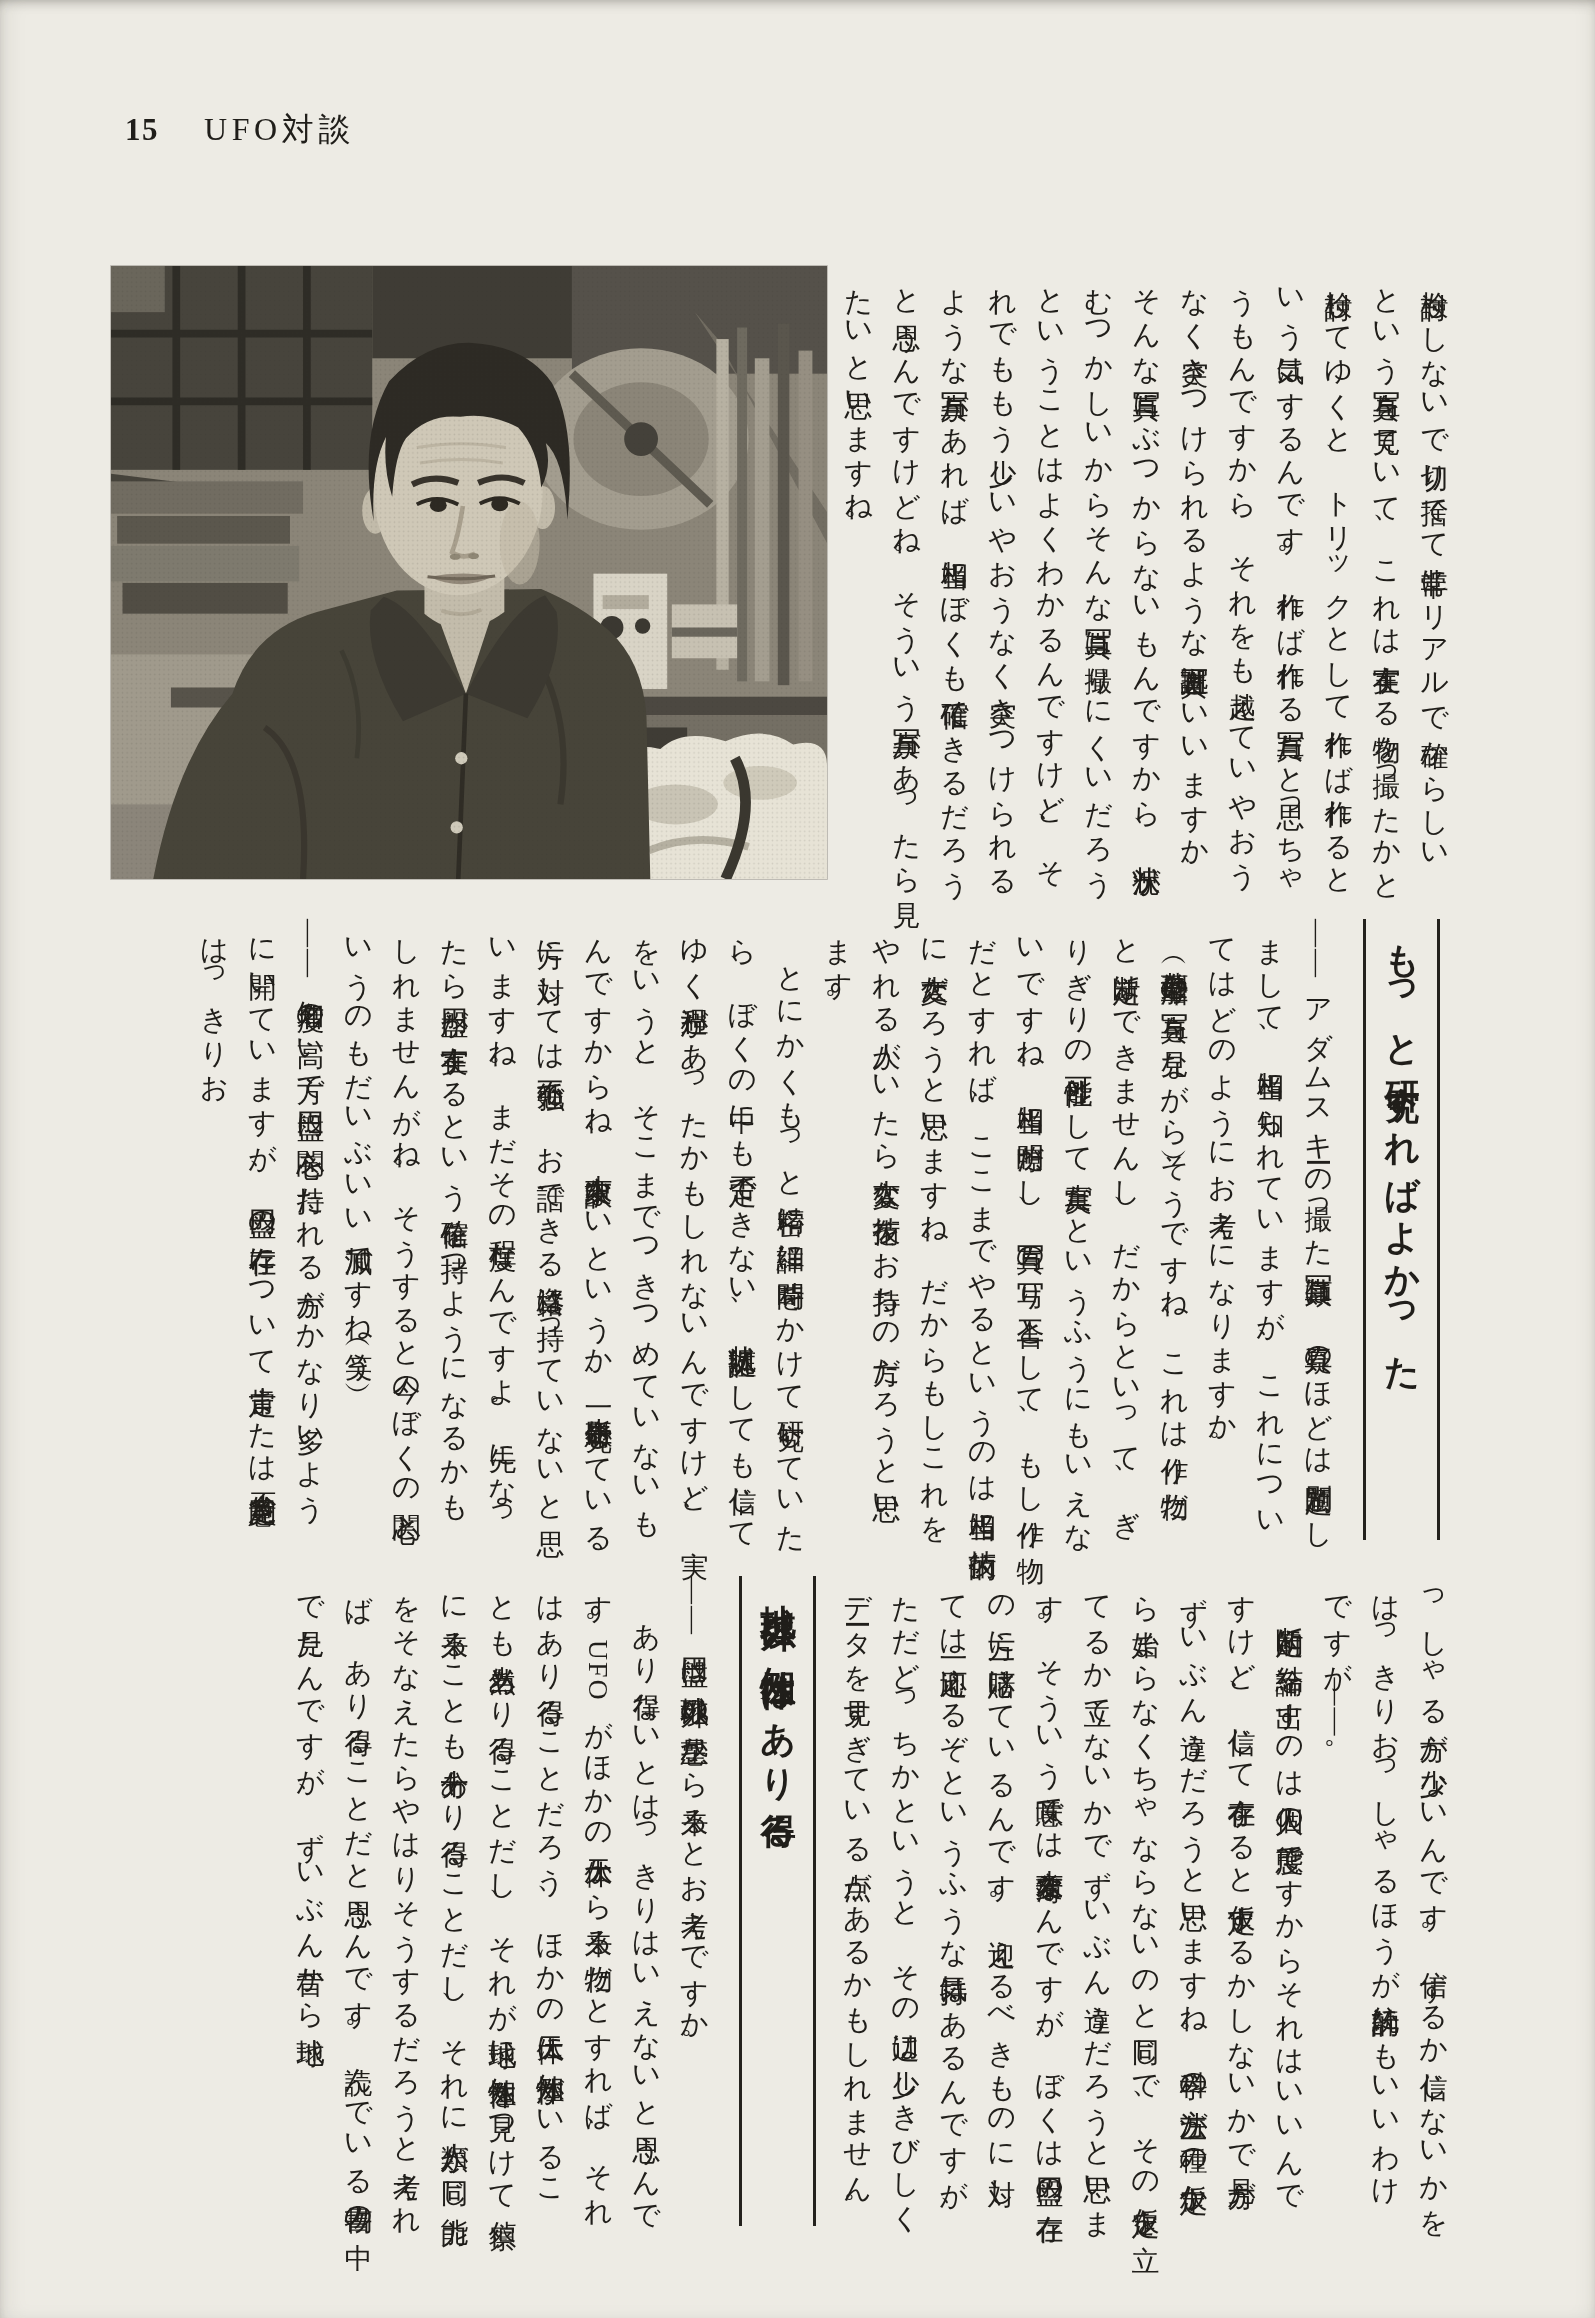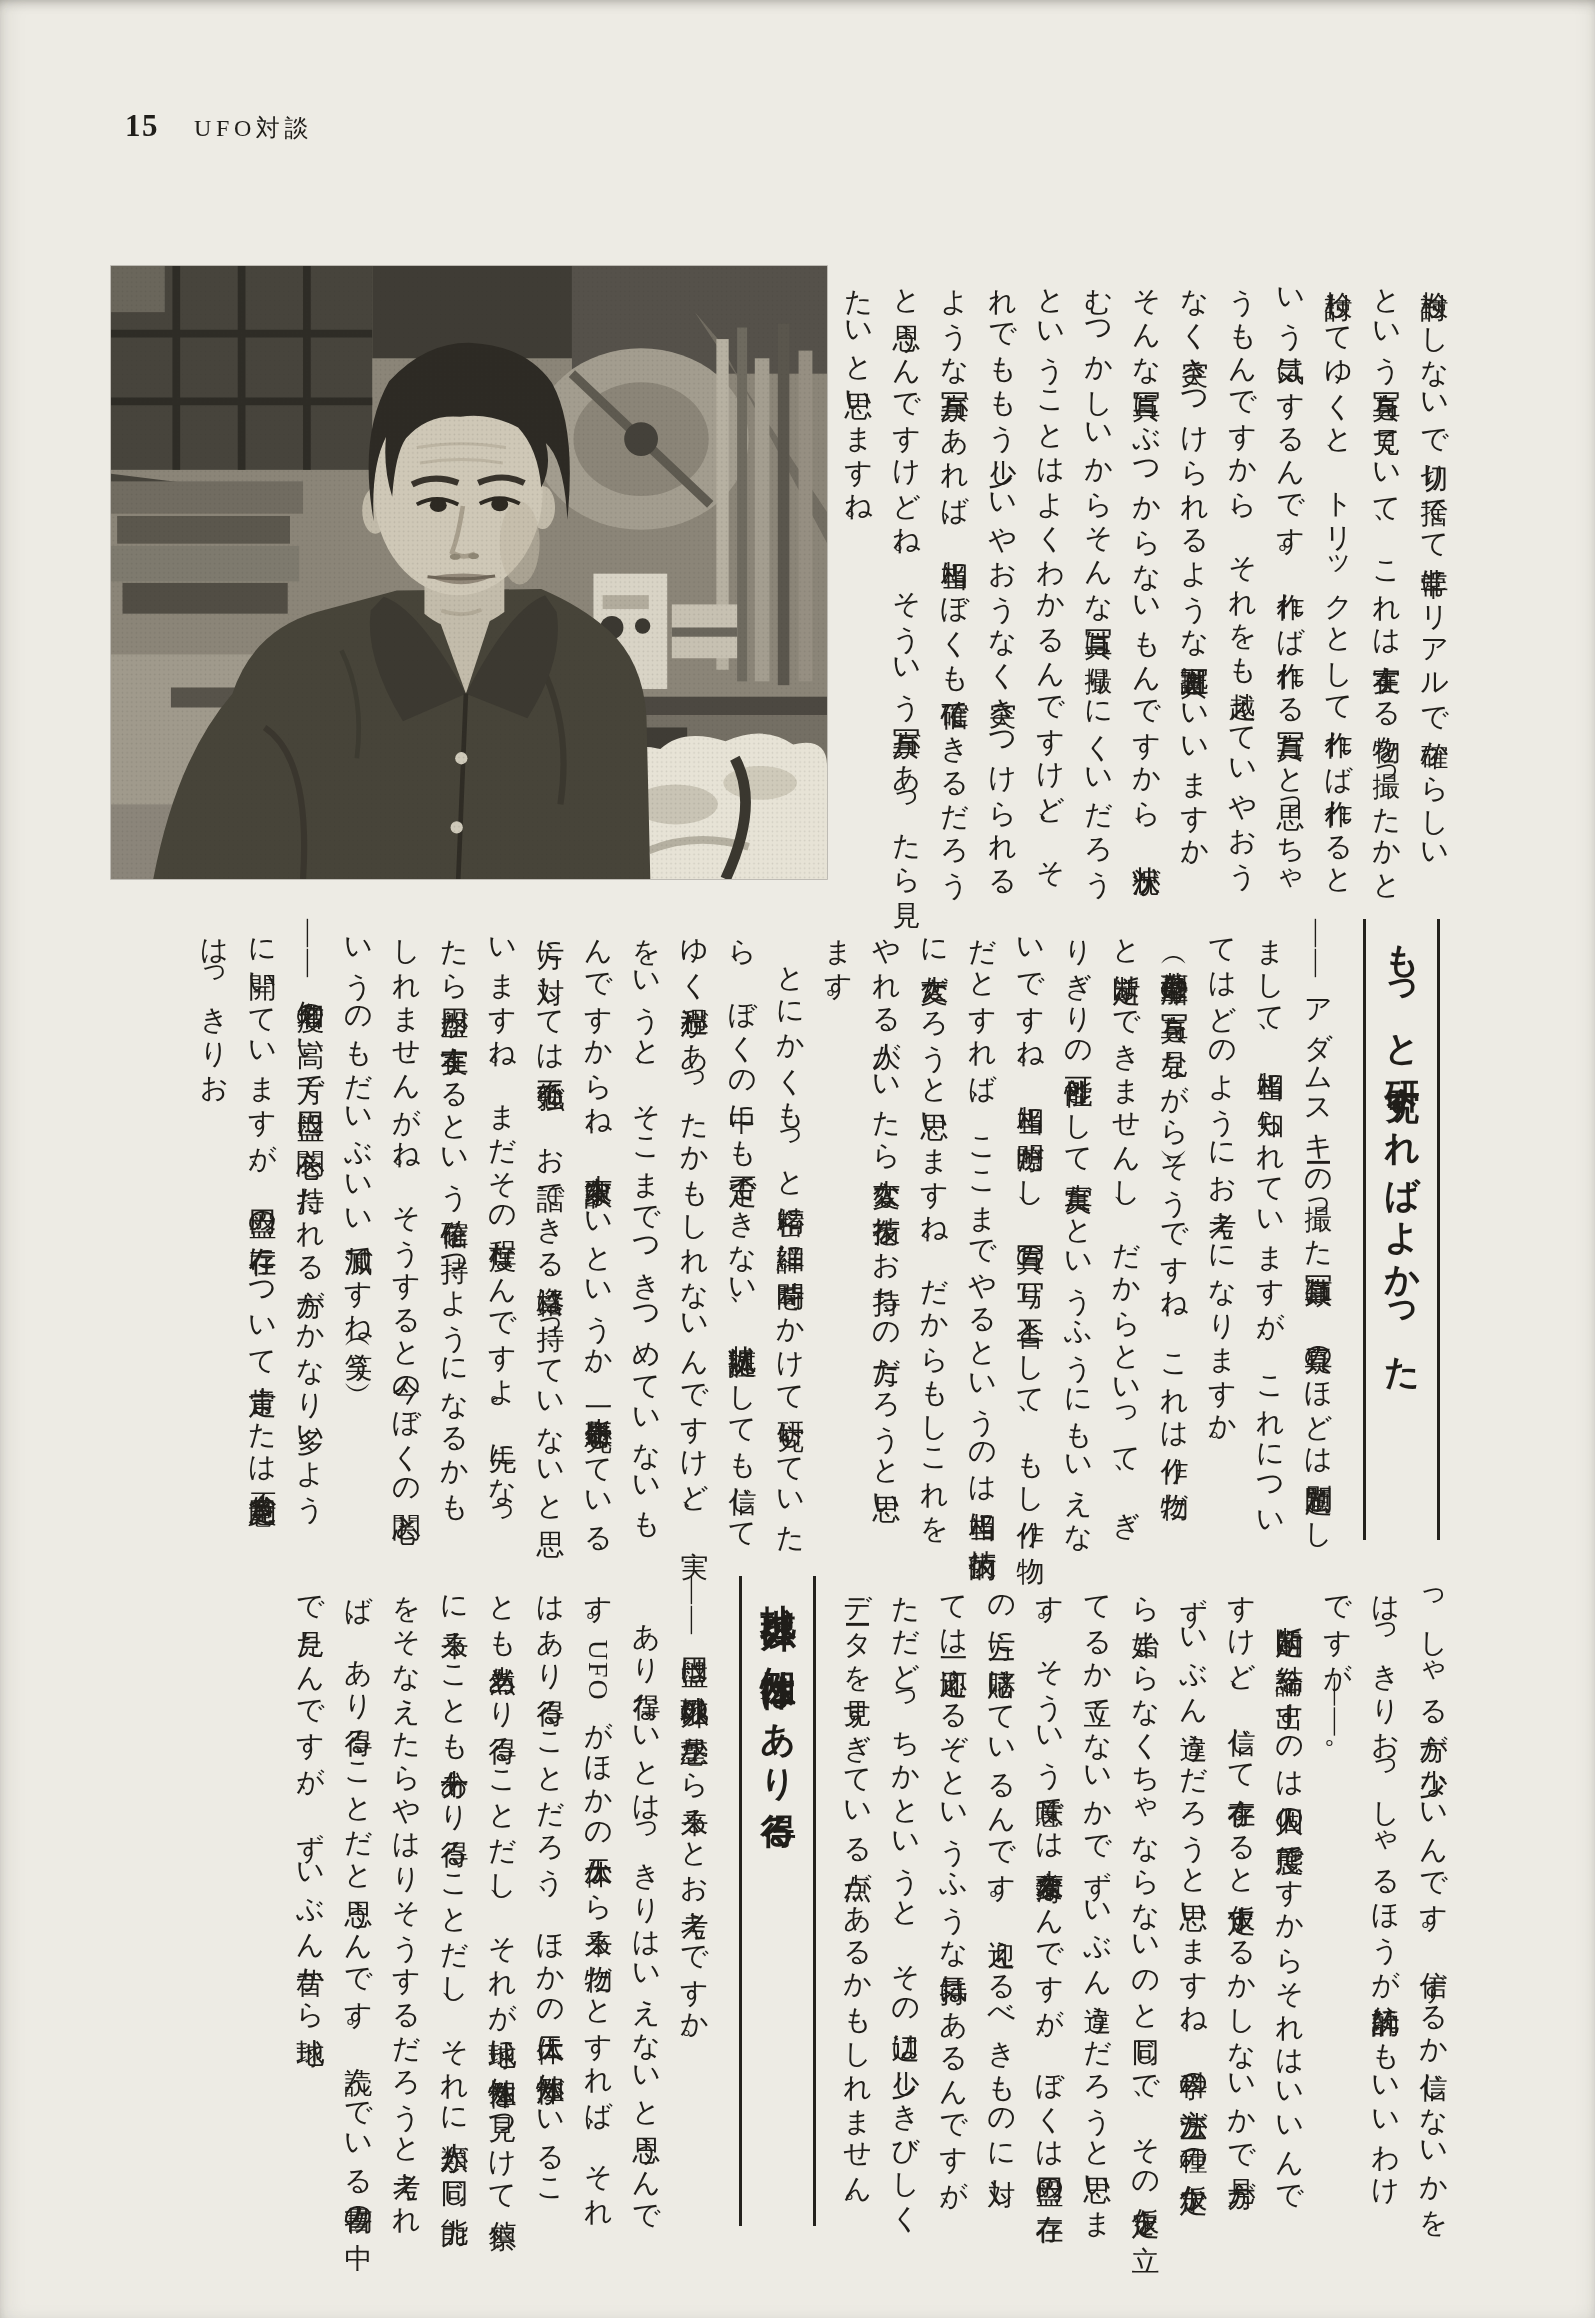--- a/index.html
+++ b/index.html
@@ -10,24 +10,24 @@
     overflow:hidden;
     font-family:"Liberation Serif","DejaVu Serif",serif;
     color:#201e1a;
     box-shadow:inset 0 6.2px 14px -7.7px rgba(40,38,32,.45),
                inset 10.8px 0 31px -18.5px rgba(40,38,32,.25),
                inset -10.8px 0 31px -21.5px rgba(40,38,32,.2);
   }
   
   .page-header{
     position:absolute;left:125px;top:108px;
-    display:flex;align-items:baseline;gap:35px;text-align:center;
+    display:flex;align-items:baseline;gap:45px;text-align:center;
   }
   .page-number{font-size:31px;font-weight:bold;letter-spacing:1.5px;}
-  .page-header-title{font-size:24px;letter-spacing:4.6px;}
+  .page-header-title{font-size:32px;letter-spacing:4.6px;}
   
   .photo{
     position:absolute;left:111px;top:266px;width:716px;height:613px;margin:0;
     box-shadow:0 0 0 0.8px rgba(70,66,58,.35);
   }
   .photo svg{display:block;width:100%;height:100%;}
   
   .band{
     position:absolute;
     writing-mode:vertical-rl;

